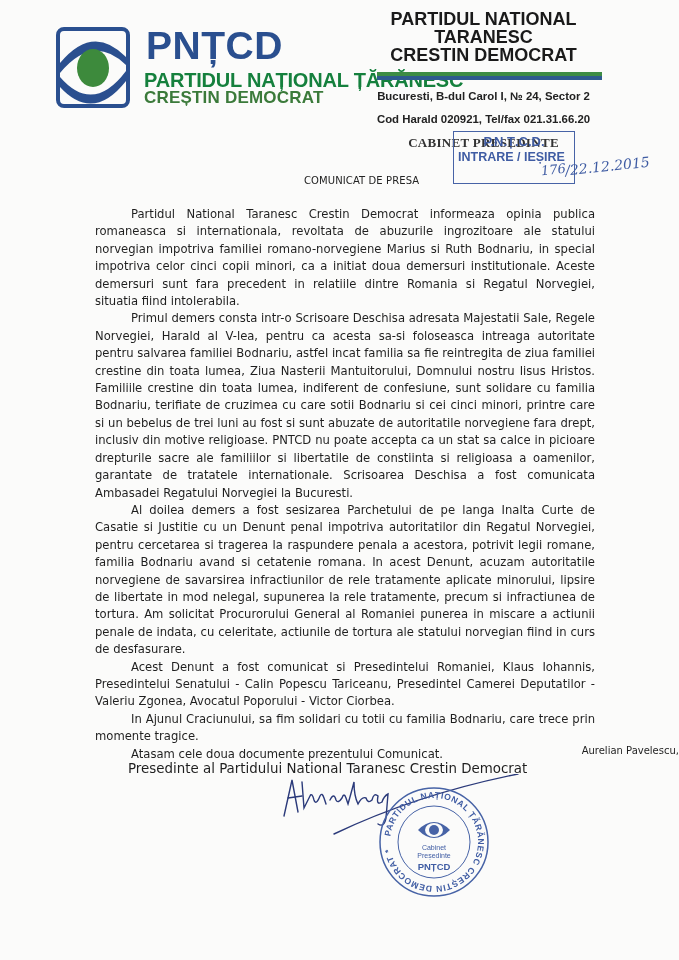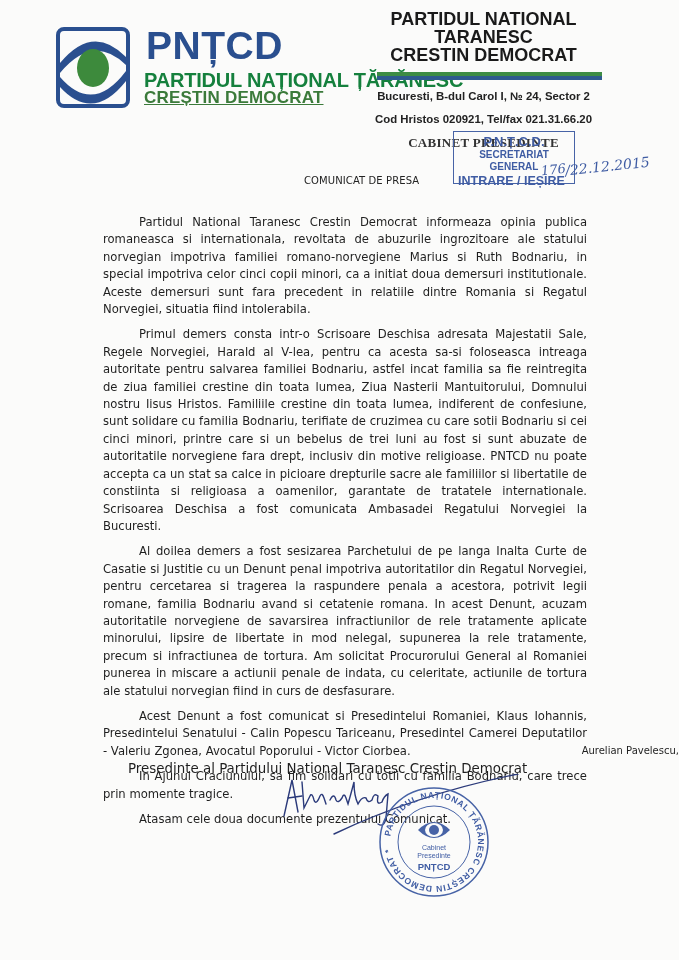--- a/index.html
+++ b/index.html
@@ -6,42 +6,42 @@
   body {
     width:679px; height:960px; background:#fbfbfa; position:relative; overflow:hidden;
     font-family:"DejaVu Sans", sans-serif; color:#1d1d1d;
   }
   .abs { position:absolute; }
 
   
   .logo-mark { left:56px; top:27px; width:73px; width:74px; height:81px; }
   .logo-title { left:146px; top:24px; font-family:"Liberation Sans", sans-serif; font-weight:bold; font-size:39px; color:#2a4f8f; letter-spacing:0.5px; line-height:44px; }
   .logo-sub1 { left:144px; top:72px; font-family:"Liberation Sans", sans-serif; font-weight:bold; font-size:20px; color:#15803d; line-height:17px; letter-spacing:-0.2px; }
-  .logo-sub2 { left:144px; top:88px; font-family:"Liberation Sans", sans-serif; font-weight:bold; font-size:17px; color:#3b7a3a; line-height:20px; letter-spacing:0.2px;text-decoration:underline; }
+  .logo-sub2 { left:144px; top:88px; font-family:"Liberation Sans", sans-serif; font-weight:bold; font-size:17px; color:#3b7a3a; line-height:20px; letter-spacing:0.2px; }
 
   
   .hdr-right { left:362px; top:10px; width:243px; text-align:center; }
   .hdr-name { font-family:"Liberation Sans", sans-serif; font-weight:bold; font-size:18px; line-height:18px; color:#1a1a1a; }
   .hdr-bar { margin:8px 0 0 15px; width:225px; height:8px; background:linear-gradient(#3d8c44 0, #3d8c44 45%, #2e5a8e 55%, #2e5a8e 100%); }
   .hdr-addr { margin-top:9px; font-family:"Liberation Sans", sans-serif; font-weight:bold; font-size:11.4px; line-height:14px; color:#222; }
   .hdr-cab { margin-top:9px; font-family:"Liberation Serif", serif; font-weight:bold; font-size:13px; color:#333; letter-spacing:0.3px; }
 
   
   .stamp { left:453px; top:131px; width:120px; height:51px; border:1.5px solid #4763a6; color:#3f5ca3; font-family:"Liberation Sans", sans-serif; font-weight:bold; text-align:center; }
   .stamp .s1 { font-size:13px; margin-top:3px; line-height:14px; }
   .stamp .s2 { font-size:10px; line-height:12px; }
   .stamp .s3 { font-size:12.5px; line-height:16px; text-align:left; padding-left:4px; }
   .stamp-hand { left:565px; top:158px; font-family:"DejaVu Serif", serif; font-style:italic; font-size:14px; color:#3f5ca3; transform:rotate(-6deg); }
   .stamp-num { left:541px; top:162px; font-family:"DejaVu Serif", serif; font-style:italic; font-size:13px; color:#3f5ca3; transform:rotate(-6deg); }
 
   .doc-title { left:304px; top:175px; font-size:10px; color:#222; letter-spacing:0.1px; }
 
   
   .body-text { left:95px; top:206px; width:500px; font-size:11.6px; line-height:17.4px; text-align:justify; color:#1f1f1f; }
-  .body-text p { margin:8px; text-indent:36px; }
+  .body-text p { margin:0; text-indent:36px; }
 
   .sign-name { left:0; width:679px; top:745px; text-align:right; font-size:10px; color:#1f1f1f; }
   .sign-title { left:128px; top:761px; font-size:13.4px; color:#1f1f1f; white-space:nowrap; }
 
   .signature { left:278px; top:774px; width:260px; height:120px; }
   .seal { left:378px; top:786px; width:112px; height:112px; }
 </style>
 </head>
 <body>
 
@@ -53,27 +53,26 @@
 </svg>
 <div class="abs logo-title">PNȚCD</div>
 <div class="abs logo-sub1">PARTIDUL NAȚIONAL ȚĂRĂNESC</div>
 <div class="abs logo-sub2">CREȘTIN DEMOCRAT</div>
 
 <div class="abs hdr-right">
   <div class="hdr-name">PARTIDUL NATIONAL TARANESC</div>
   <div class="hdr-name">CRESTIN DEMOCRAT</div>
   <div class="hdr-bar"></div>
   <div class="hdr-addr">Bucuresti, B-dul Carol I, № 24, Sector 2</div>
-  <div class="hdr-addr">Cod Hristos 020921, Tel/fax 021.31.66.20</div>
+  <div class="hdr-addr">Cod Harald 020921, Tel/fax 021.31.66.20</div>
   <div class="hdr-cab">CABINET PRESEDINTE</div>
 </div>
 
 <div class="abs stamp">
   <div class="s1">P.N.Ț.C.D.</div>
-  <div class="s2">SECRETARIAT GENERAL</div>
   <div class="s3">INTRARE / IEȘIRE</div>
 </div>
 <div class="abs stamp-num">176</div>
 <div class="abs stamp-hand">/22.12.2015</div>
 
 <div class="abs doc-title">COMUNICAT DE PRESA</div>
 
 <div class="abs body-text">
   <p>Partidul National Taranesc Crestin Democrat informeaza opinia publica romaneasca si internationala, revoltata de abuzurile ingrozitoare ale statului norvegian impotriva familiei romano-norvegiene Marius si Ruth Bodnariu, in special impotriva celor cinci copii minori, ca a initiat doua demersuri institutionale. Aceste demersuri sunt fara precedent in relatiile dintre Romania si Regatul Norvegiei, situatia fiind intolerabila.</p>
   <p>Primul demers consta intr-o Scrisoare Deschisa adresata Majestatii Sale, Regele Norvegiei, Harald al V-lea, pentru ca acesta sa-si foloseasca intreaga autoritate pentru salvarea familiei Bodnariu, astfel incat familia sa fie reintregita de ziua familiei crestine din toata lumea, Ziua Nasterii Mantuitorului, Domnului nostru Iisus Hristos. Familiile crestine din toata lumea, indiferent de confesiune, sunt solidare cu familia Bodnariu, terifiate de cruzimea cu care sotii Bodnariu si cei cinci minori, printre care si un bebelus de trei luni au fost si sunt abuzate de autoritatile norvegiene fara drept, inclusiv din motive religioase. PNTCD nu poate accepta ca un stat sa calce in picioare drepturile sacre ale familiilor si libertatile de constiinta si religioasa a oamenilor, garantate de tratatele internationale. Scrisoarea Deschisa a fost comunicata Ambasadei Regatului Norvegiei la Bucuresti.</p>

